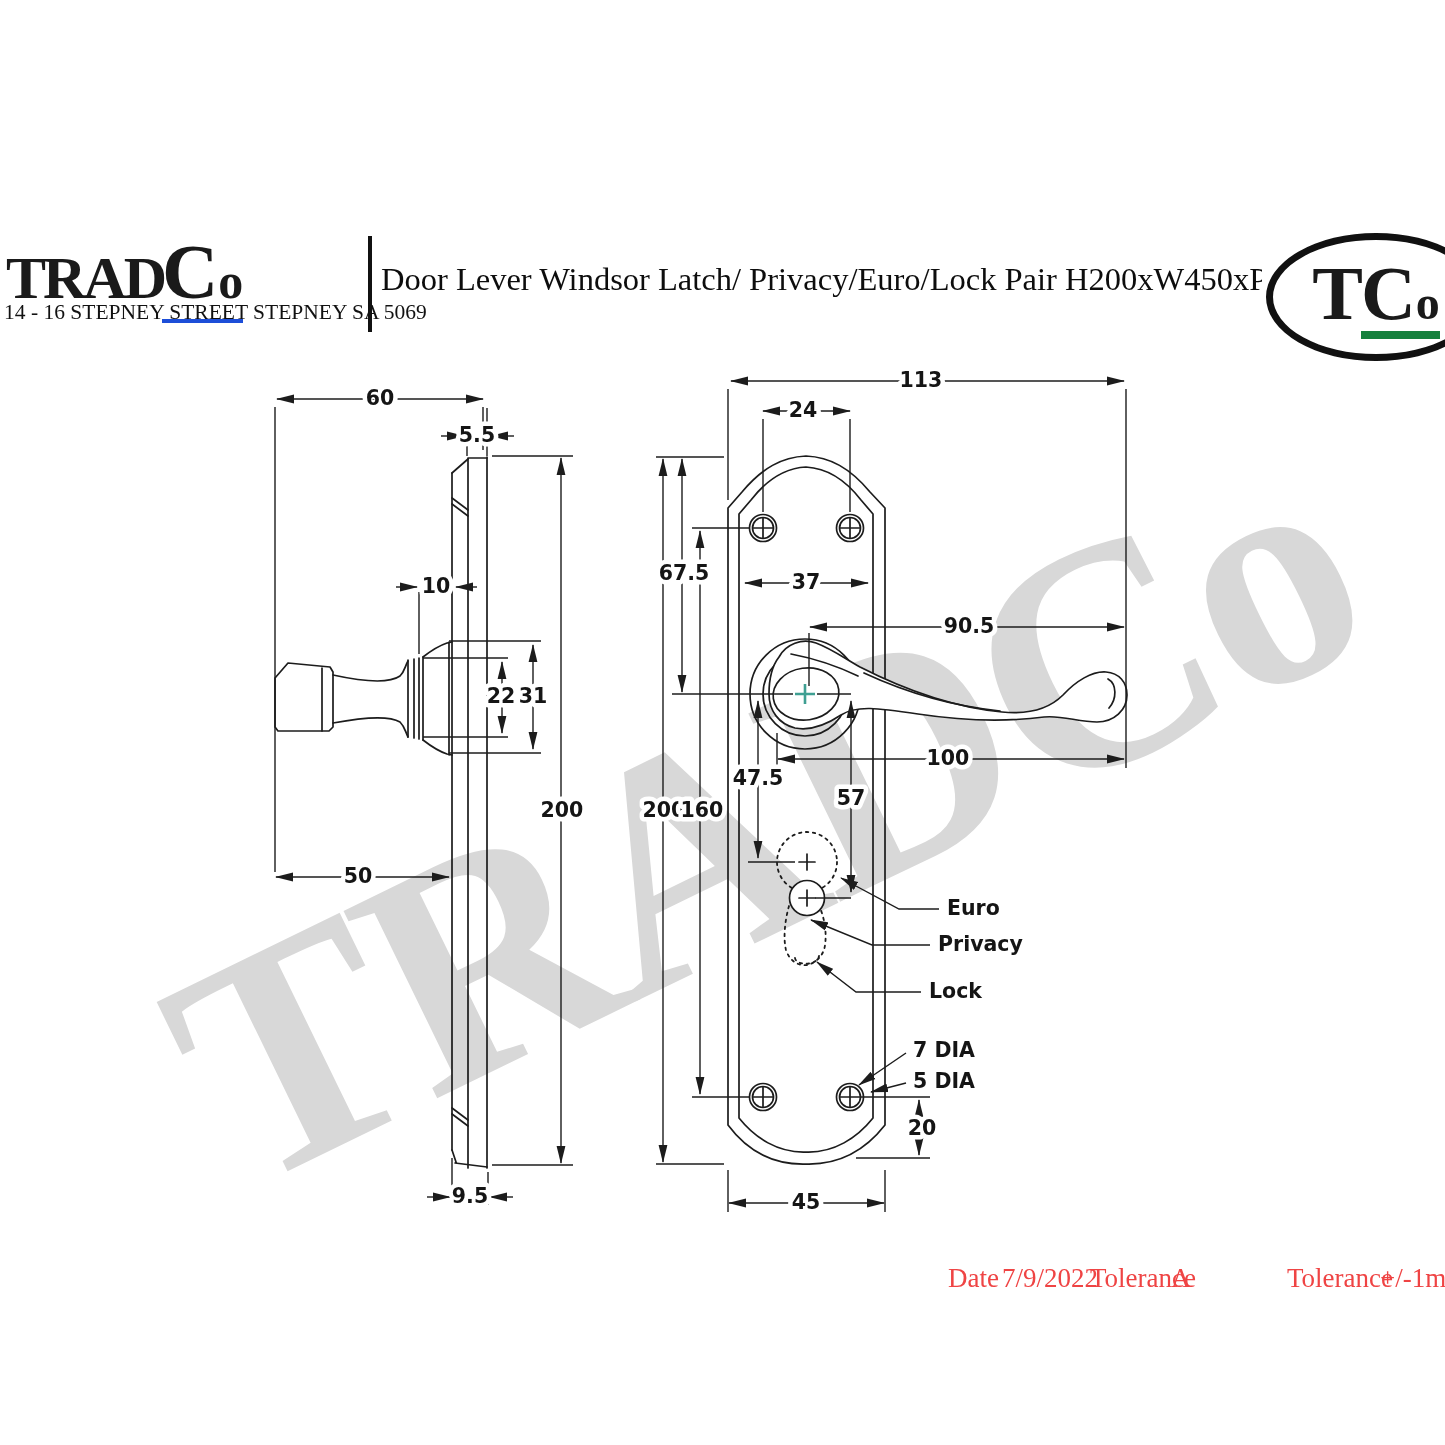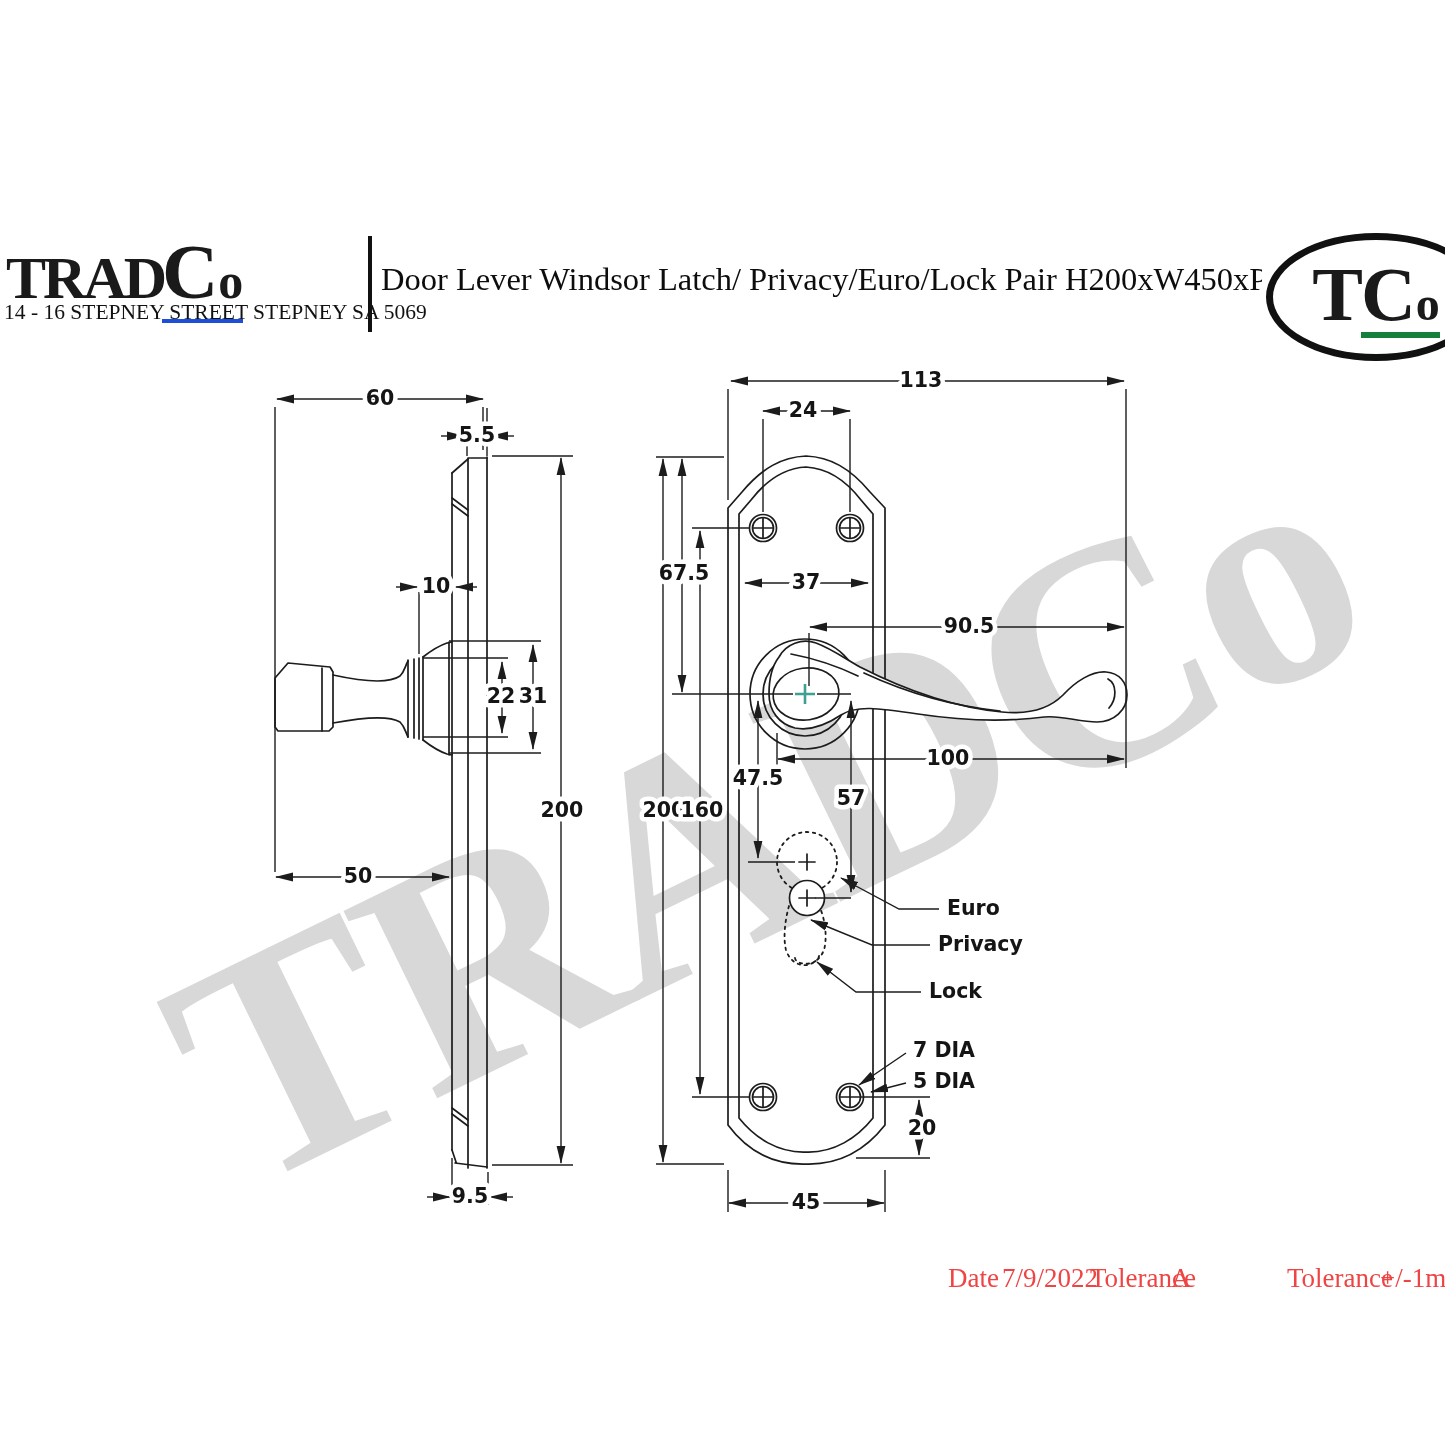--- a/index.html
+++ b/index.html
@@ -16,21 +16,21 @@
   .logo-o{font-size:50px;}
   .brand-address{position:absolute;left:4px;top:300px;font-family:"Liberation Serif",serif;
     font-size:21.5px;white-space:nowrap;color:#111;}
   .header-divider{position:absolute;left:368px;top:236px;width:4px;height:96px;background:#111;}
   .doc-title{position:absolute;left:381px;top:261px;width:881px;height:44px;overflow:hidden;
     font-family:"Liberation Serif",serif;font-size:32.5px;white-space:nowrap;color:#0d0d0d;}
   .badge{position:absolute;left:1266px;top:233px;width:206px;height:114px;border:7px solid #111;
     border-radius:50%;display:flex;align-items:center;justify-content:center;background:#fff;}
   .badge-text{font-family:"Liberation Serif",serif;font-weight:bold;line-height:1;white-space:nowrap;}
   .badge-t{font-size:76px;}
-  .badge-co{display:inline-block;border-bottom:6px solid #15803d;margin-left:-2px;}
+  .badge-co{display:inline-block;border-bottom:8px solid #15803d;margin-left:-2px;}
   .badge-c{font-size:76px;}
   .badge-o{font-size:48px;}
   
   .watermark{position:absolute;left:140px;top:640px;width:1120px;height:420px;line-height:420px;
     text-align:center;font-family:"Liberation Serif",serif;font-weight:bold;font-size:320px;
     color:#d8d8d8;letter-spacing:-6px;transform:rotate(-26deg);white-space:nowrap;
     user-select:none;pointer-events:none;}
   
   svg.drawing{position:absolute;left:0;top:0;}
   .ln{stroke:#1c1c1c;stroke-width:1.7;fill:none;stroke-linecap:round;stroke-linejoin:round;}

